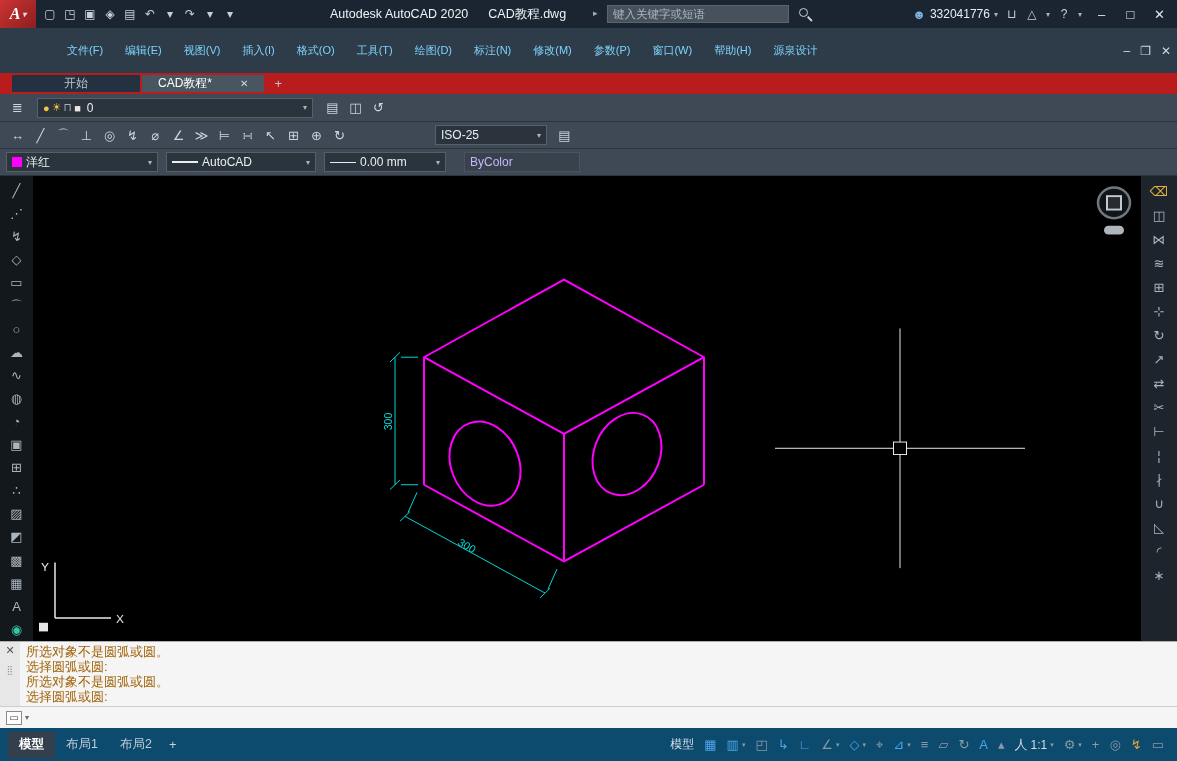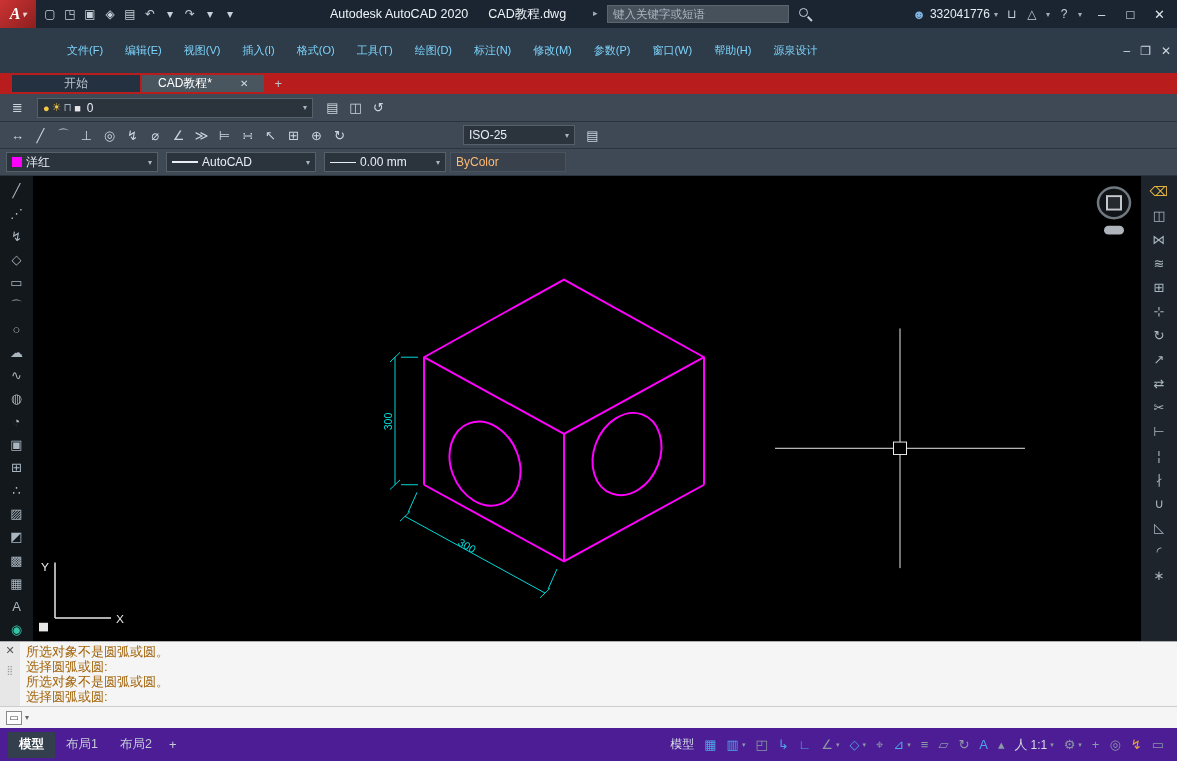--- a/index.html
+++ b/index.html
@@ -47,25 +47,25 @@
   .toolbar-row{background:#3f4955;border-bottom:1px solid #2b333c;display:flex;align-items:center;padding-left:6px}
   .row1{flex:0 0 28px}
   .row2{flex:0 0 27px}
   .row3{flex:0 0 27px}
   .tb-group{display:flex;align-items:center}
   .tbtn{width:23px;height:22px;display:inline-flex;align-items:center;justify-content:center;color:#cbd5de;font-size:13px}
   .dropdown{height:20px;background:#2b333d;border:1px solid #566068;display:flex;align-items:center;padding:0 5px;gap:4px;color:#e8eef3;font-size:12px}
   .dd-caret{margin-left:auto;font-size:8px;color:#aab5bf}
   .layer-dd{width:276px;margin-left:8px}
   .mini{font-size:11px;margin-right:2px}
-  .dim-dd{width:112px;margin-left:112px}
+  .dim-dd{width:112px;margin-left:84px}
   .color-dd{width:152px}
   .lt-dd{width:150px;margin-left:8px}
   .lw-dd{width:122px;margin-left:8px}
-  .ps-dd{width:116px;margin-left:4px;background:#39424c;border-color:#4a545e;color:#fdba74}
+  .ps-dd{width:116px;margin-left:18px;background:#39424c;border-color:#4a545e;color:#c4b5fd}
   .swatch{width:10px;height:10px;display:inline-block;background:#ff00ff}
   .linesample{width:26px;border-top:2px solid #e8eef3;display:inline-block}
   .linesample.thin{border-top-width:1px}
 
   
   .workspace{flex:1;min-height:0;display:flex;background:#000}
   .vtoolbar{display:flex;flex-direction:column;align-items:center;padding-top:3px}
   .vtoolbar.left{flex:0 0 33px;background:#13181d}
   .vtoolbar.right{flex:0 0 36px;background:#1d242b}
   .vbtn{width:26px;height:24px;display:flex;align-items:center;justify-content:center;color:#a9b6c0;font-size:13px}
@@ -78,21 +78,21 @@
   .cmd-close{color:#555;font-size:11px}
   .cmd-grip{color:#9a9a9a;font-size:9px}
   .cmd-lines{flex:1;padding:2px 6px;color:#a16207;font-size:13px;line-height:15px;overflow:hidden}
   .cmd-input{flex:0 0 22px;background:#f5f5f5;border-top:1px solid #cdcdcd;display:flex;align-items:center;padding:0 6px;gap:3px}
   .cmd-icon{font-size:10px;color:#4a4a4a;border:1px solid #8a8a8a;width:16px;height:14px;display:flex;align-items:center;justify-content:center;background:#fdfdfd}
   .cmd-caret{font-size:8px;color:#666}
   .cmd-input input{border:none;outline:none;background:transparent;flex:1;font-size:13px;color:#303030;font-family:inherit;margin-left:5px}
   .cmd-input input::placeholder{color:#8f8f8f}
 
   
-  .statusbar{flex:0 0 33px;background:#4c1d95;display:flex;align-items:center;padding:0 8px}
+  .statusbar{flex:0 0 33px;background:#0c4a6e;display:flex;align-items:center;padding:0 8px}
   .layout-tabs{display:flex;align-items:center;height:100%}
   .ltab{padding:0 11px;height:26px;display:flex;align-items:center;color:#c2ccd6;font-size:12.5px}
   .ltab.active{color:#fff;font-weight:bold;background:#333f4c}
   .ltab-new{width:20px;text-align:center;color:#c2ccd6;font-size:13px}
   .sb-spacer{flex:1}
   .sb-right{display:flex;align-items:center}
   .sbtn{height:24px;display:flex;align-items:center;padding:0 5px;gap:3px}
   .sb-glyph{font-size:13px;color:#8b99a6}
   .sb-label{font-size:12px;color:#d5dee6}
   .sb-caret{font-size:7px;color:#8b99a6}

